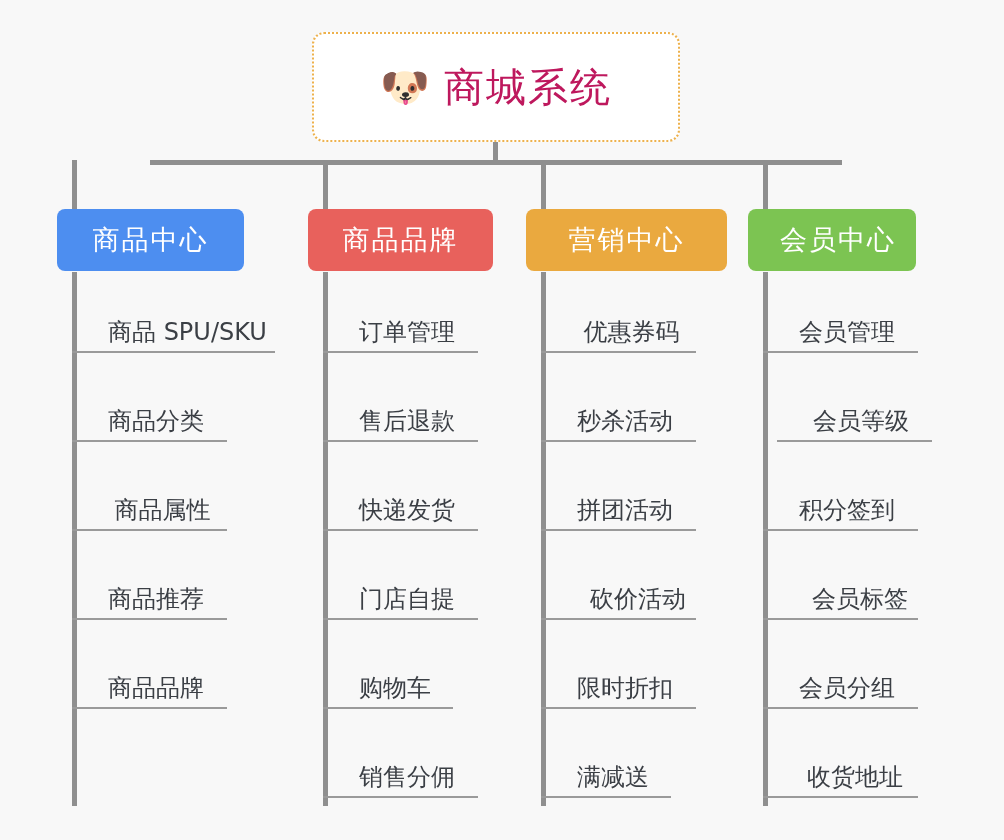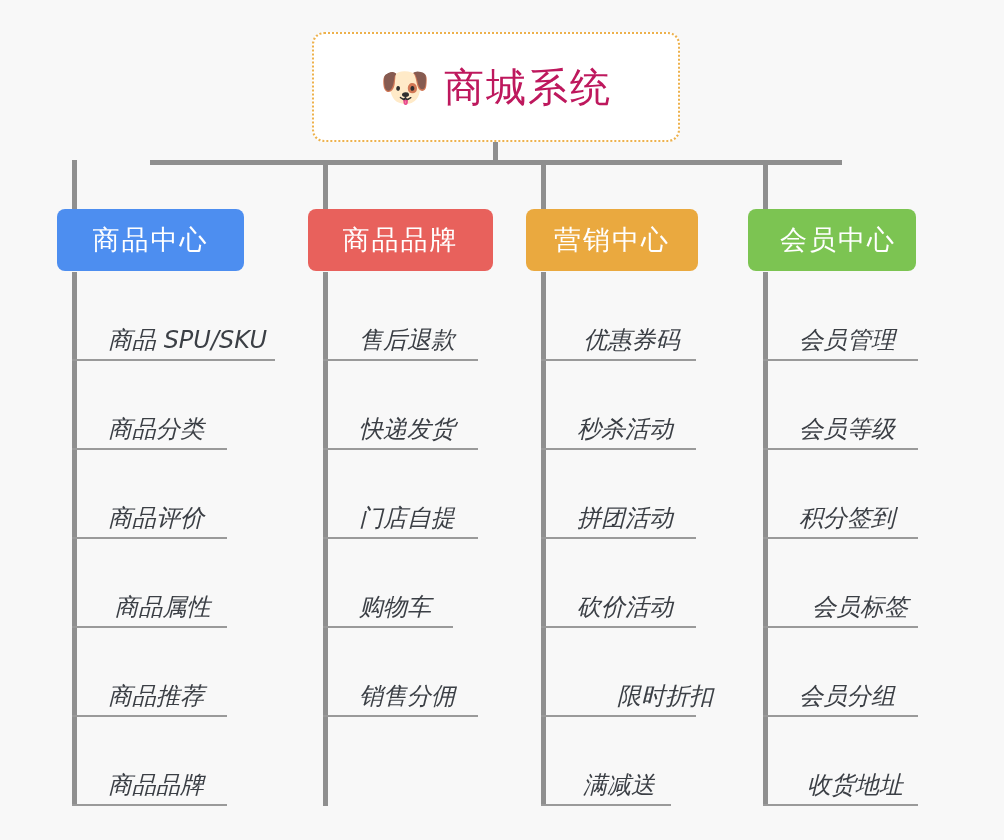--- a/index.html
+++ b/index.html
@@ -103,23 +103,22 @@
   
   .branch-trunk {
     position: absolute;
     top: 112px;
     left: 0;
     width: 5px;
     background: #8f8f8f;
   }
   .leaf-list {
     position: absolute;
-    top: 112px;
+    top: 104px;
     left: 0;
-    font-style: italic;
   }
   .leaf {
     position: relative;
     height: 89px;
     box-sizing: border-box;
     border-bottom: 2px solid #9a9a9a;
     display: flex;
     align-items: flex-end;
     justify-content: flex-start;
     white-space: nowrap;
@@ -154,96 +153,96 @@
           <span>商品中心</span>
         </div>
         <div class="branch-trunk" style="height: 534px;"></div>
         <div class="leaf-list">
           <div class="leaf" style="width: 203px;">
             <span class="leaf-label">商品 SPU/SKU</span>
           </div>
           <div class="leaf" style="width: 155px;">
             <span class="leaf-label">商品分类</span>
           </div>
-          <div class="leaf" style="width: 155px;">
-            <span class="leaf-label">商品评价</span>
-          </div>
           <div class="leaf" style="width: 155px; justify-content: center;">
             <span class="leaf-label">商品属性</span>
           </div>
           <div class="leaf" style="width: 155px;">
             <span class="leaf-label">商品推荐</span>
           </div>
           <div class="leaf" style="width: 155px;">
             <span class="leaf-label">商品品牌</span>
           </div>
         </div>
       </div>
       <div class="branch" style="left: 323px;">
         <div class="branch-drop"></div>
         <div class="branch-header" style="background: rgb(232, 97, 92); width: 185px;">
           <span>商品品牌</span>
         </div>
         <div class="branch-trunk" style="height: 534px;"></div>
         <div class="leaf-list">
           <div class="leaf" style="width: 155px;">
+            <span class="leaf-label">订单管理</span>
+          </div>
+          <div class="leaf" style="width: 155px;">
             <span class="leaf-label">售后退款</span>
           </div>
           <div class="leaf" style="width: 155px;">
             <span class="leaf-label">快递发货</span>
           </div>
           <div class="leaf" style="width: 155px;">
             <span class="leaf-label">门店自提</span>
           </div>
           <div class="leaf" style="width: 130px;">
             <span class="leaf-label">购物车</span>
           </div>
           <div class="leaf" style="width: 155px;">
             <span class="leaf-label">销售分佣</span>
           </div>
         </div>
       </div>
       <div class="branch" style="left: 541px;">
         <div class="branch-drop"></div>
-        <div class="branch-header" style="background: rgb(234, 169, 63); width: 172px;">
+        <div class="branch-header" style="background: rgb(234, 169, 63); width: 201px;">
           <span>营销中心</span>
         </div>
         <div class="branch-trunk" style="height: 534px;"></div>
         <div class="leaf-list">
           <div class="leaf" style="width: 155px; justify-content: center;">
             <span class="leaf-label">优惠券码</span>
           </div>
           <div class="leaf" style="width: 155px;">
             <span class="leaf-label">秒杀活动</span>
           </div>
           <div class="leaf" style="width: 155px;">
             <span class="leaf-label">拼团活动</span>
           </div>
-          <div class="leaf" style="width: 155px;">
+          <div class="leaf" style="width: 155px; justify-content: flex-end;">
             <span class="leaf-label">砍价活动</span>
           </div>
-          <div class="leaf" style="width: 155px; padding-left: 40px;">
+          <div class="leaf" style="width: 155px;">
             <span class="leaf-label">限时折扣</span>
           </div>
-          <div class="leaf" style="width: 130px; justify-content: center;">
+          <div class="leaf" style="width: 130px;">
             <span class="leaf-label">满减送</span>
           </div>
         </div>
       </div>
       <div class="branch" style="left: 763px;">
         <div class="branch-drop"></div>
         <div class="branch-header" style="background: rgb(124, 196, 82); width: 168px; padding-left: 12px;">
           <span>会员中心</span>
         </div>
         <div class="branch-trunk" style="height: 534px;"></div>
         <div class="leaf-list">
           <div class="leaf" style="width: 155px;">
             <span class="leaf-label">会员管理</span>
           </div>
-          <div class="leaf" style="width: 155px;">
+          <div class="leaf" style="width: 155px; margin-left: 14px;">
             <span class="leaf-label">会员等级</span>
           </div>
           <div class="leaf" style="width: 155px;">
             <span class="leaf-label">积分签到</span>
           </div>
           <div class="leaf" style="width: 155px; justify-content: flex-end;">
             <span class="leaf-label">会员标签</span>
           </div>
           <div class="leaf" style="width: 155px;">
             <span class="leaf-label">会员分组</span>

